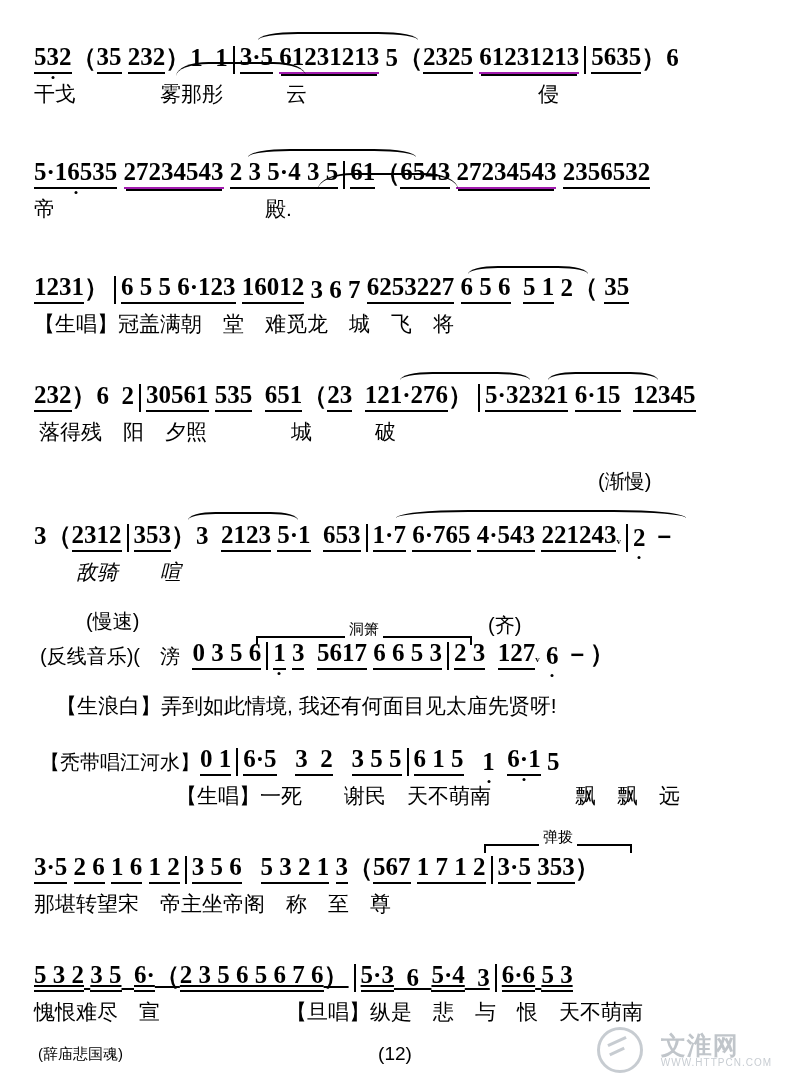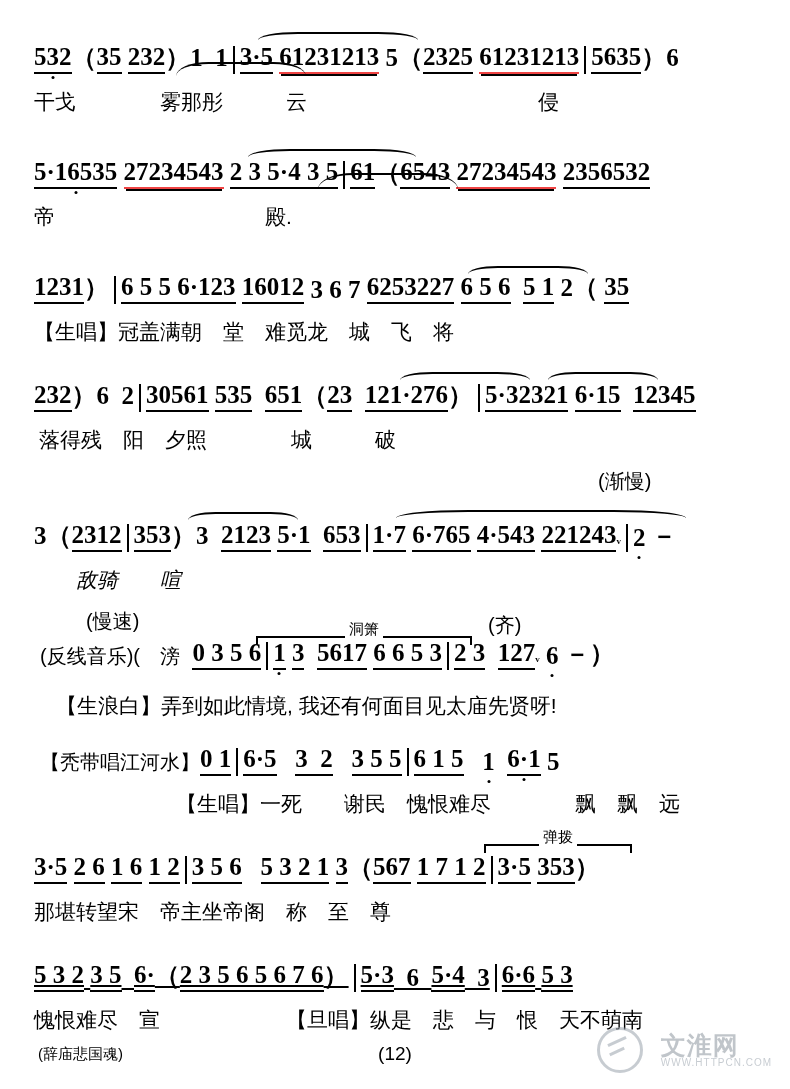--- a/index.html
+++ b/index.html
@@ -22,27 +22,27 @@
     letter-spacing:0px;
     white-space:pre;
     height:34px;
   }
   .lyr {
     display:flex; align-items:flex-start;
     font-family:"Liberation Sans", sans-serif;
     font-size:21px;
     white-space:pre;
     height:28px;
-    margin-top:14px;
+    margin-top:6px;
   }
   .bar { display:inline-block; width:0; border-left:2px solid #000; height:28px; margin:0 5px; }
 
   
   .u1 { border-bottom:2px solid #000; padding-bottom:1px; }
-  .u2 { border-bottom:2px solid #ef4444; padding-bottom:1px; box-shadow:0 4px 0 -2px #000; }
+  .u2 { border-bottom:2px solid #a21caf; padding-bottom:1px; box-shadow:0 4px 0 -2px #000; }
 
   
   .dotU { position:relative; }
   .dotU::after {
     content:"";
     position:absolute; left:50%; bottom:-7px; transform:translateX(-50%);
     width:3px; height:3px; background:#000; border-radius:50%;
   }
 
   
@@ -187,21 +187,21 @@
     </div>
   </div>
 
   <div class="prose" style="left:56px; top:692px;">【生浪白】弄到如此情境, 我还有何面目见太庙先贤呀!</div>
 
   <div class="line" style="top:742px;">
     <div class="notes" style="padding-left:40px;">
       <span style="font-family:'Liberation Sans',sans-serif; font-size:20px; font-weight:normal;">【秃带唱江河水】</span><span class="u1">0&nbsp;1</span><span class="bar"></span><span class="u1">6·5</span><span>&nbsp;&nbsp;&nbsp;</span><span class="u1">3&nbsp;&nbsp;2</span><span>&nbsp;&nbsp;&nbsp;</span><span class="u1">3&nbsp;5&nbsp;5</span><span class="bar"></span><span class="u1">6&nbsp;1&nbsp;5</span><span>&nbsp;&nbsp;&nbsp;</span><span class="dotU">1</span><span>&nbsp;&nbsp;</span><span class="u1 dotU">6·1</span><span>&nbsp;5</span>
     </div>
     <div class="lyr" style="padding-left:176px;">
-      <span>【生唱】一死　　谢民　愧恨难尽　　　　飘　飘　远</span>
+      <span>【生唱】一死　　谢民　天不萌南　　　　飘　飘　远</span>
     </div>
   </div>
 
   <div class="brk" style="left:484px; top:836px; width:148px; height:24px;">
     <span class="bl"></span>
       <span class="bt"></span>
       <span class="br"></span>
     <span class="lbl">弹拨</span>
   </div>
 

